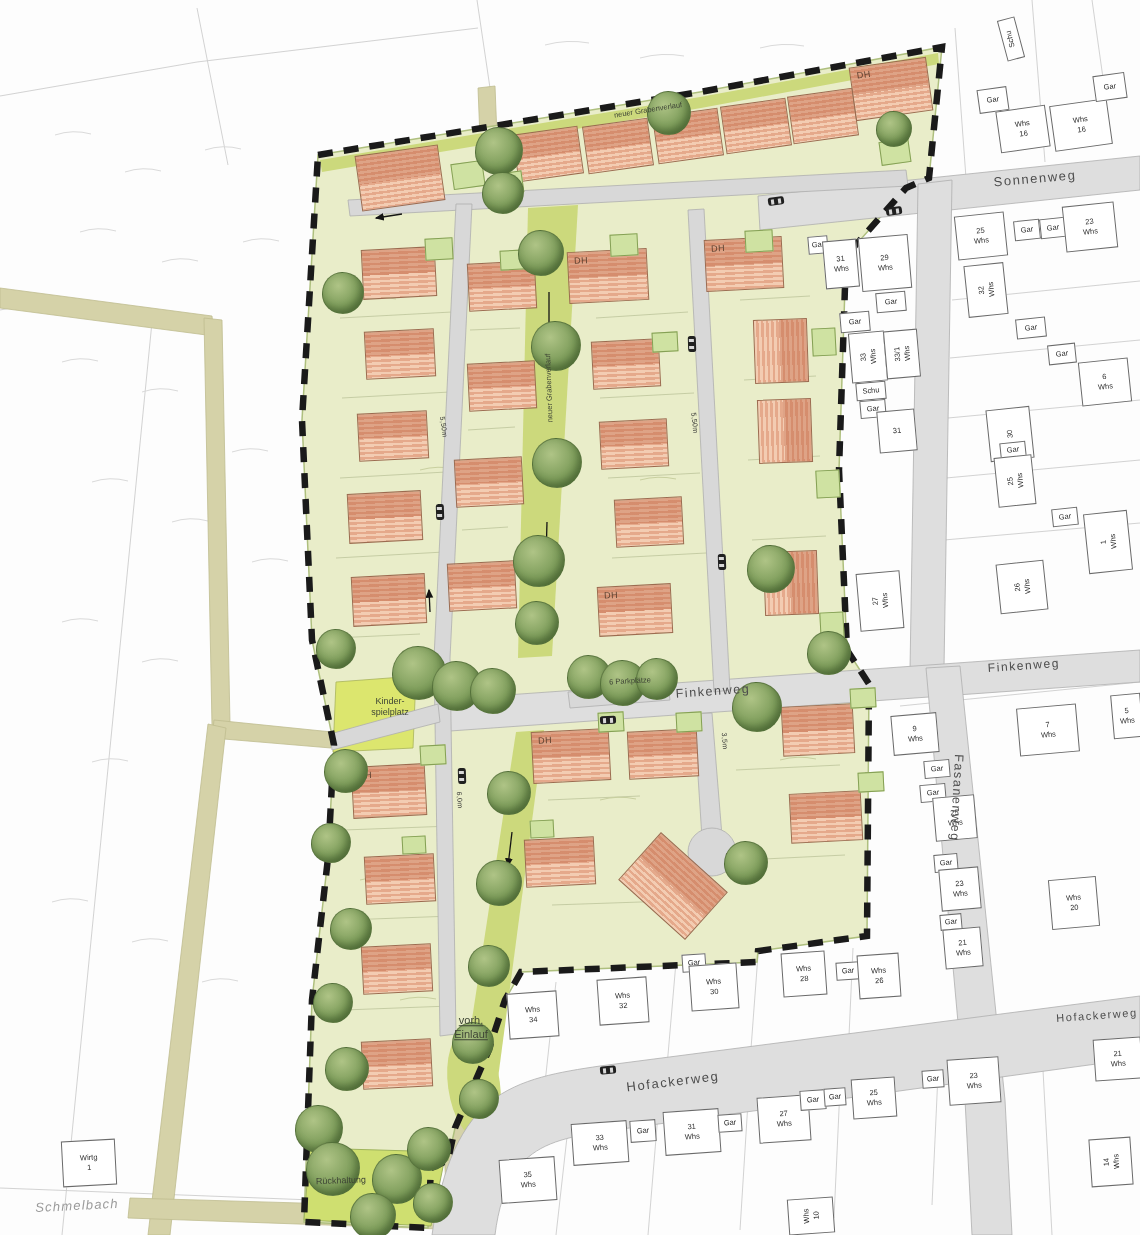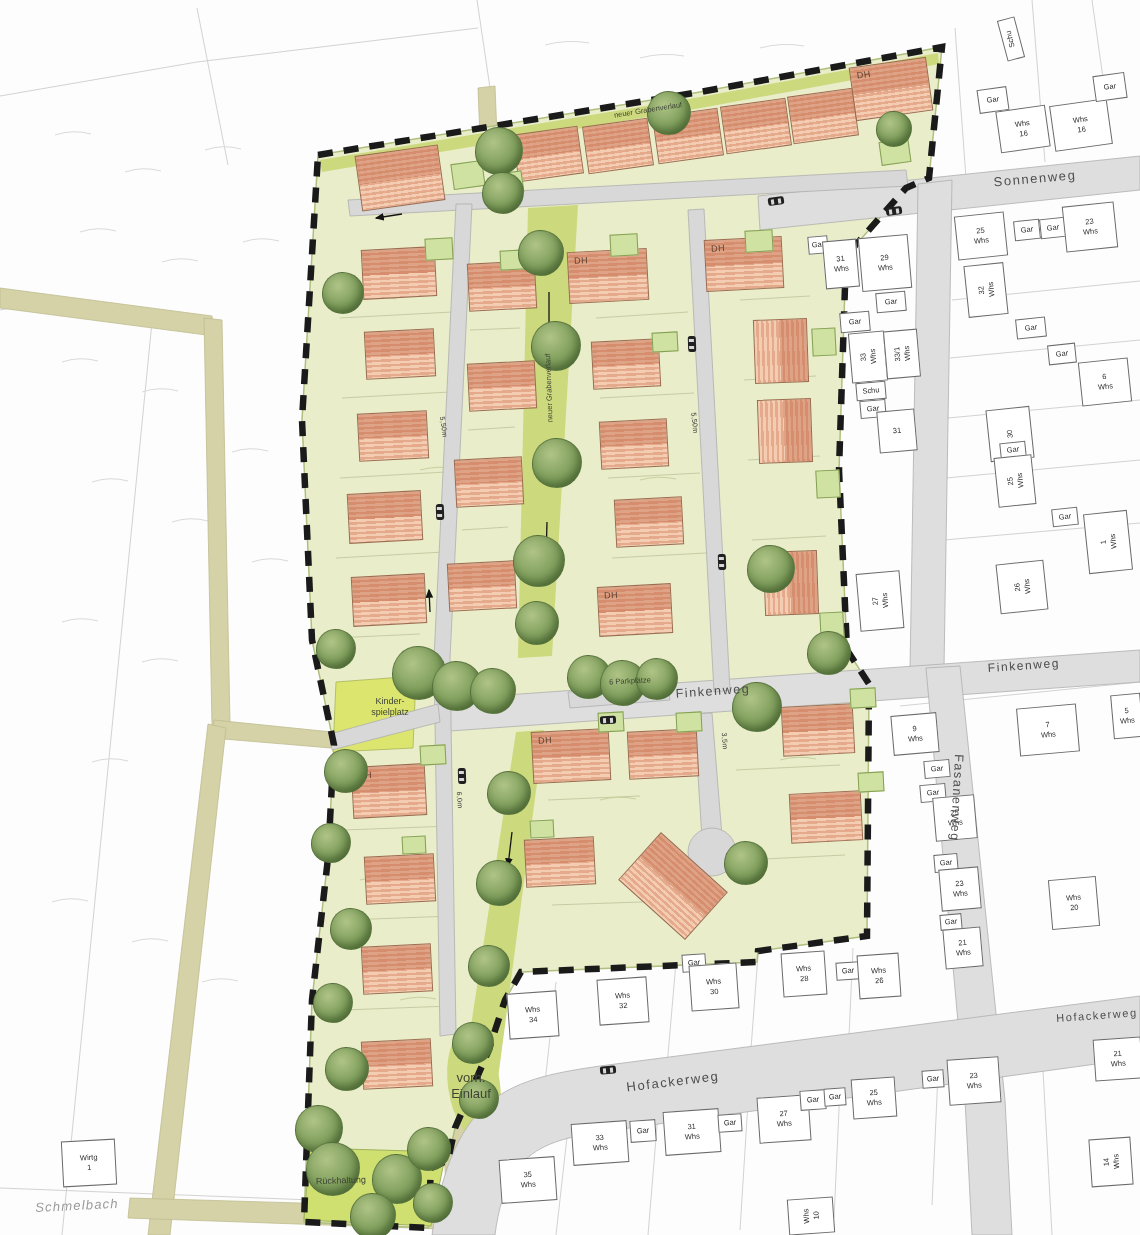--- a/index.html
+++ b/index.html
@@ -678,21 +678,21 @@
       <div class="lbl street" style="left: 1024px; top: 666px; font-size: 12px; transform: translate(-50%, -50%) rotate(-4deg);">Finkenweg</div>
       <div class="lbl street" style="left: 956px; top: 798px; font-size: 12.5px; transform: translate(-50%, -50%) rotate(93deg);">Fasanenweg</div>
       <div class="lbl street" style="left: 673px; top: 1082px; font-size: 13px; transform: translate(-50%, -50%) rotate(-7deg);">Hofackerweg</div>
       <div class="lbl street" style="left: 1097px; top: 1016px; font-size: 11px; transform: translate(-50%, -50%) rotate(-4deg);">Hofackerweg</div>
       <div class="lbl stream" style="left: 77px; top: 1206px; font-size: 13px; transform: translate(-50%, -50%) rotate(-3deg);">Schmelbach</div>
       <div class="lbl ann" style="left: 648px; top: 110px; font-size: 7.5px; transform: translate(-50%, -50%) rotate(-9deg);">neuer Grabenverlauf</div>
       <div class="lbl ann" style="left: 549px; top: 388px; font-size: 7.5px; transform: translate(-50%, -50%) rotate(-92deg);">neuer Grabenverlauf</div>
       <div class="lbl ann" style="left: 390px; top: 707px; font-size: 9px; transform: translate(-50%, -50%) rotate(0deg);">Kinder-
 spielplatz</div>
       <div class="lbl ann" style="left: 630px; top: 681px; font-size: 7.5px; transform: translate(-50%, -50%) rotate(-3deg);">6 Parkplätze</div>
-      <div class="lbl ann" style="left: 471px; top: 1086px; font-size: 13px; transform: translate(-50%, -50%) rotate(0deg);">vorh.
+      <div class="lbl ann" style="left: 471px; top: 1028px; font-size: 11px; transform: translate(-50%, -50%) rotate(0deg); text-decoration: underline;">vorh.
 Einlauf</div>
       <div class="lbl ann" style="left: 341px; top: 1181px; font-size: 9px; transform: translate(-50%, -50%) rotate(-2deg);">Rückhaltung</div>
       <div class="lbl meas" style="left: 443px; top: 427px; font-size: 7px; transform: translate(-50%, -50%) rotate(83deg);">5,50m</div>
       <div class="lbl meas" style="left: 694px; top: 423px; font-size: 7px; transform: translate(-50%, -50%) rotate(84deg);">5,50m</div>
       <div class="lbl meas" style="left: 459px; top: 800px; font-size: 7px; transform: translate(-50%, -50%) rotate(85deg);">6,0m</div>
       <div class="lbl meas" style="left: 724px; top: 741px; font-size: 7px; transform: translate(-50%, -50%) rotate(85deg);">3,5m</div>
     </div>
 </div>
 
 </body></html>

